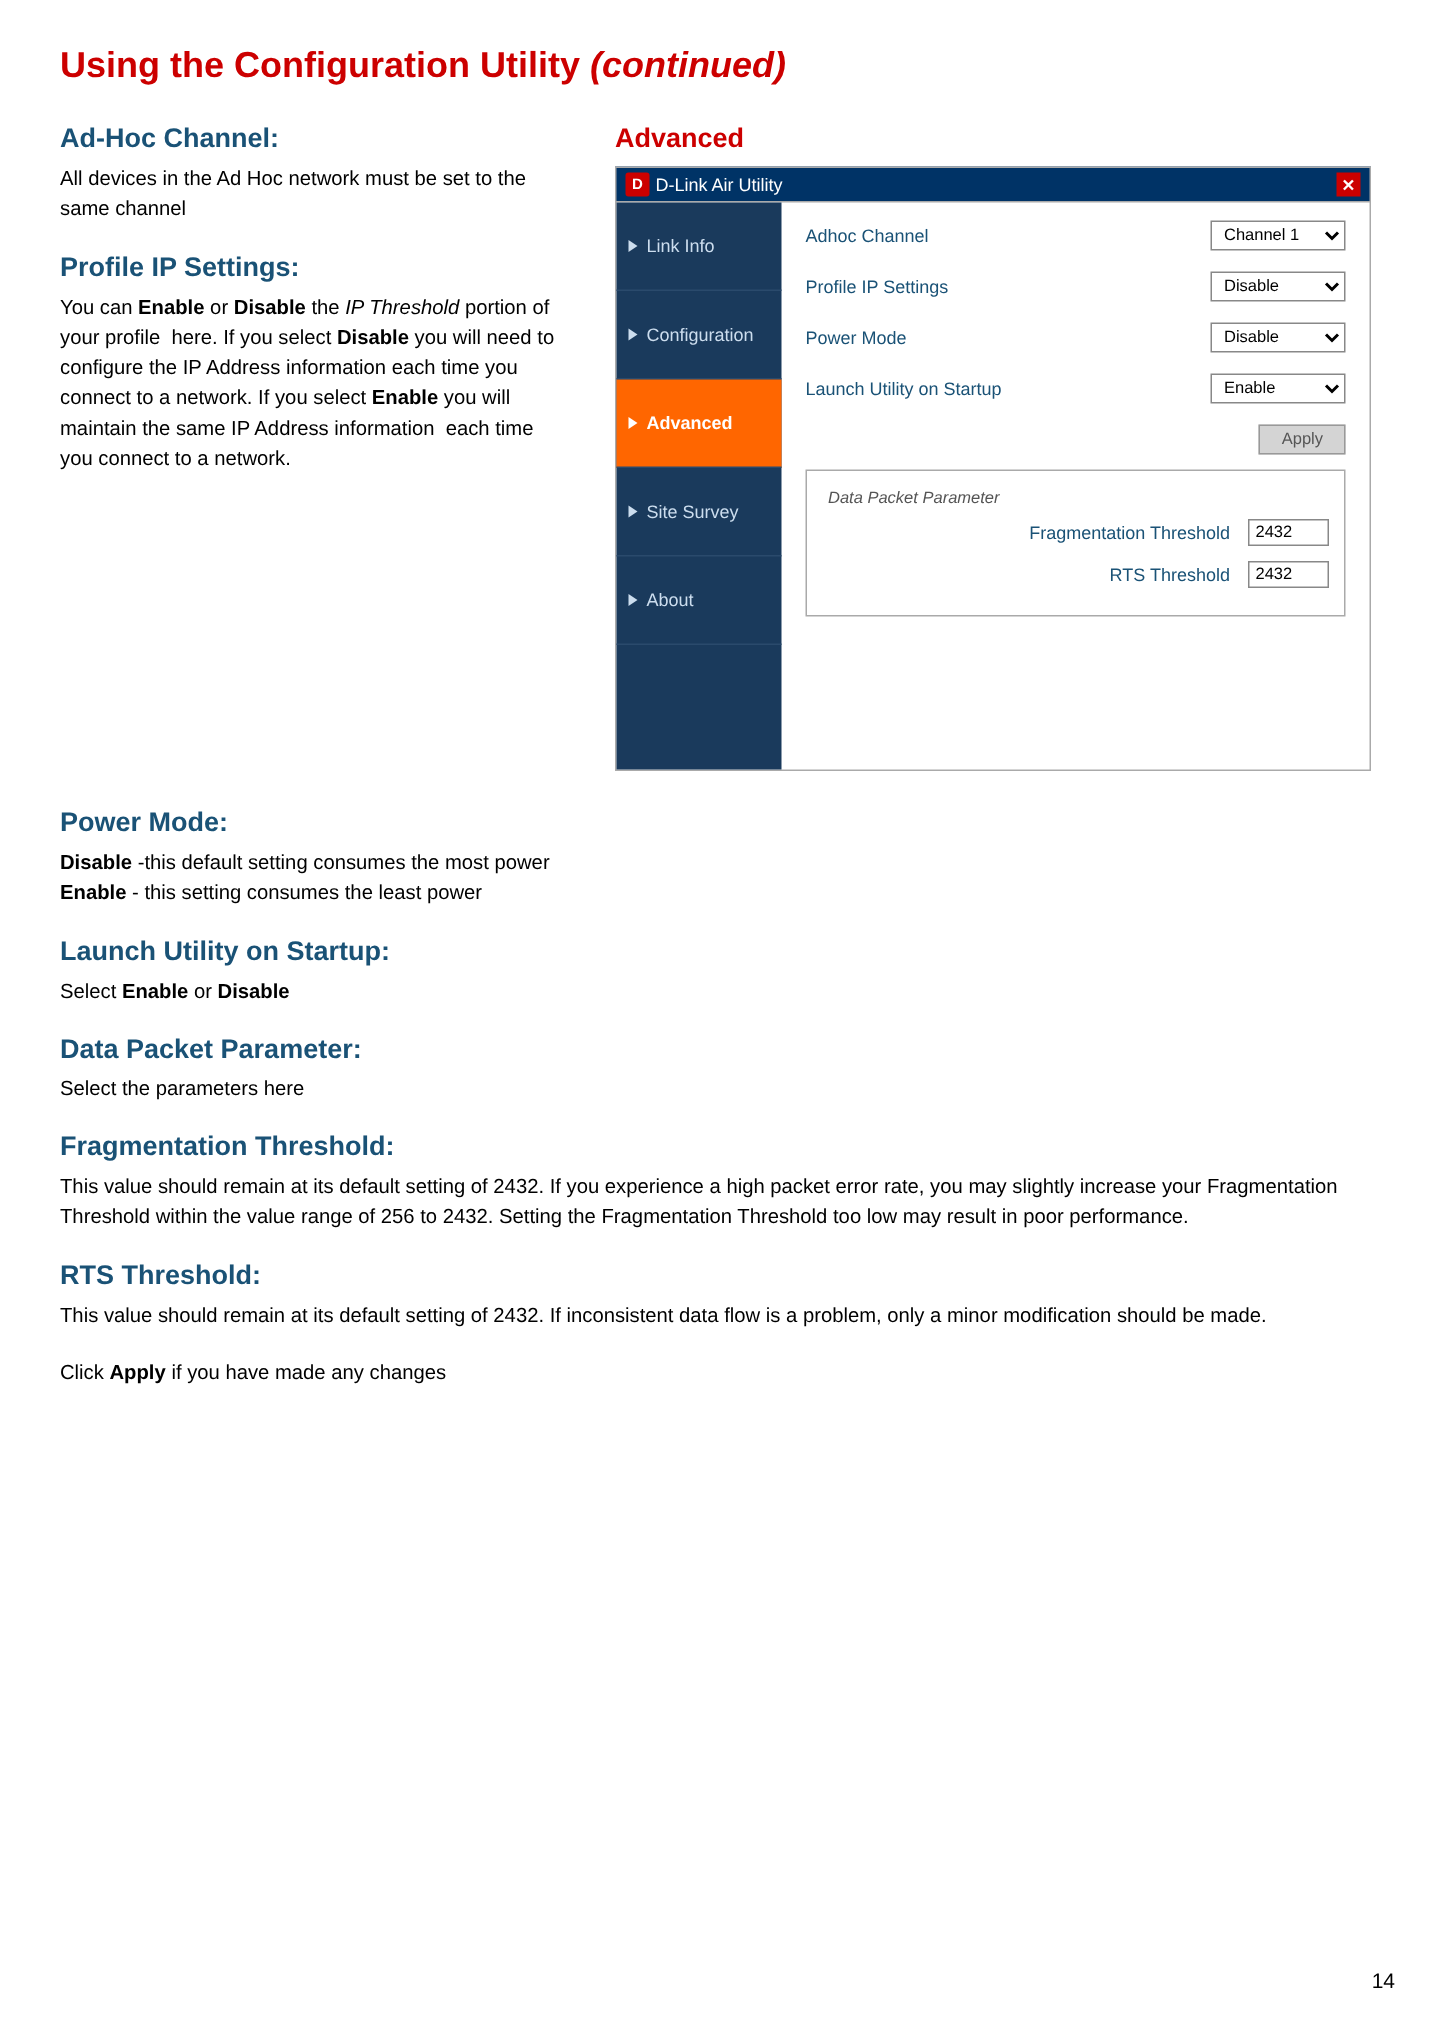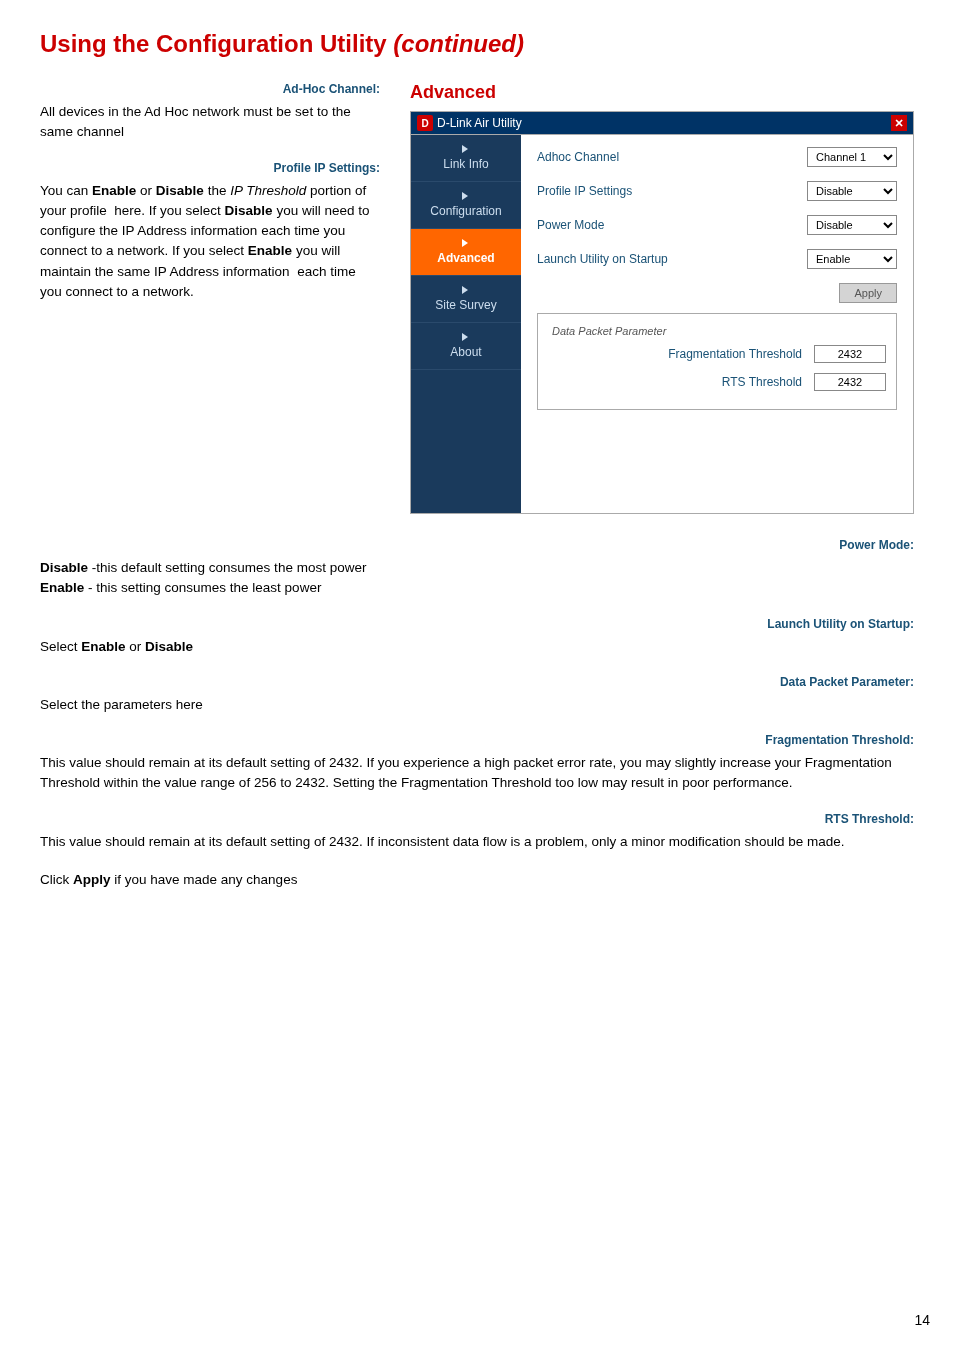--- a/index.html
+++ b/index.html
@@ -35,24 +35,23 @@
       width: 340px;
       flex-shrink: 0;
     }
 
     .right-column {
       flex: 1;
     }
 
     .section-heading {
       color: #1a5276;
-      font-size: 12px;
+      font-size: 18px;
       font-weight: bold;
       margin-bottom: 6px;
-      text-align: right;
     }
 
     .section-text {
       font-size: 13.5px;
       line-height: 1.5;
       margin-bottom: 18px;
       color: #000;
     }
 
     .section-text b {
@@ -116,26 +115,25 @@
     .sidebar-nav {
       width: 110px;
       background: #1a3a5c;
       flex-shrink: 0;
     }
 
     .nav-item {
       display: flex;
       align-items: center;
       gap: 4px;
-      padding: 10px 8px;
+      padding: 22px 8px;
       color: #cde;
       font-size: 12px;
       cursor: pointer;
       border-bottom: 1px solid #2a4a6c;
-      flex-direction: column;
     }
     .nav-item.active {
       background: #ff6600;
       color: #fff;
       font-weight: bold;
     }
     .nav-arrow {
       width: 8px;
       height: 8px;
       border-top: 4px solid transparent;
@@ -225,22 +223,21 @@
       font-size: 12px;
       flex: 1;
       text-align: right;
       padding-right: 12px;
     }
 
     .threshold-input {
       border: 1px solid #888;
       font-size: 11px;
       padding: 2px 4px;
-      width: 72px;
-      text-align: center;
+      width: 54px;
     }
 
     
     .bottom-section {
       margin-bottom: 18px;
     }
 
     .page-number {
       position: absolute;
       bottom: 24px;

